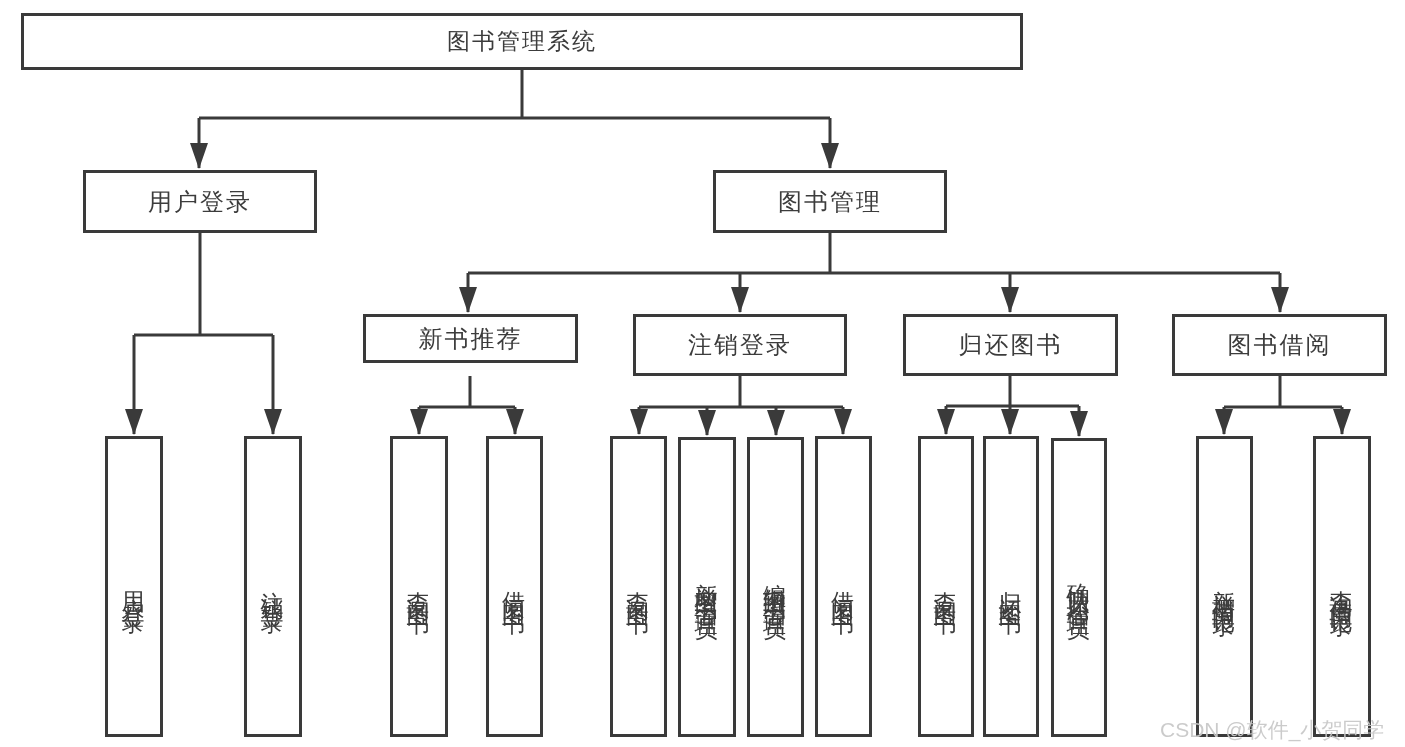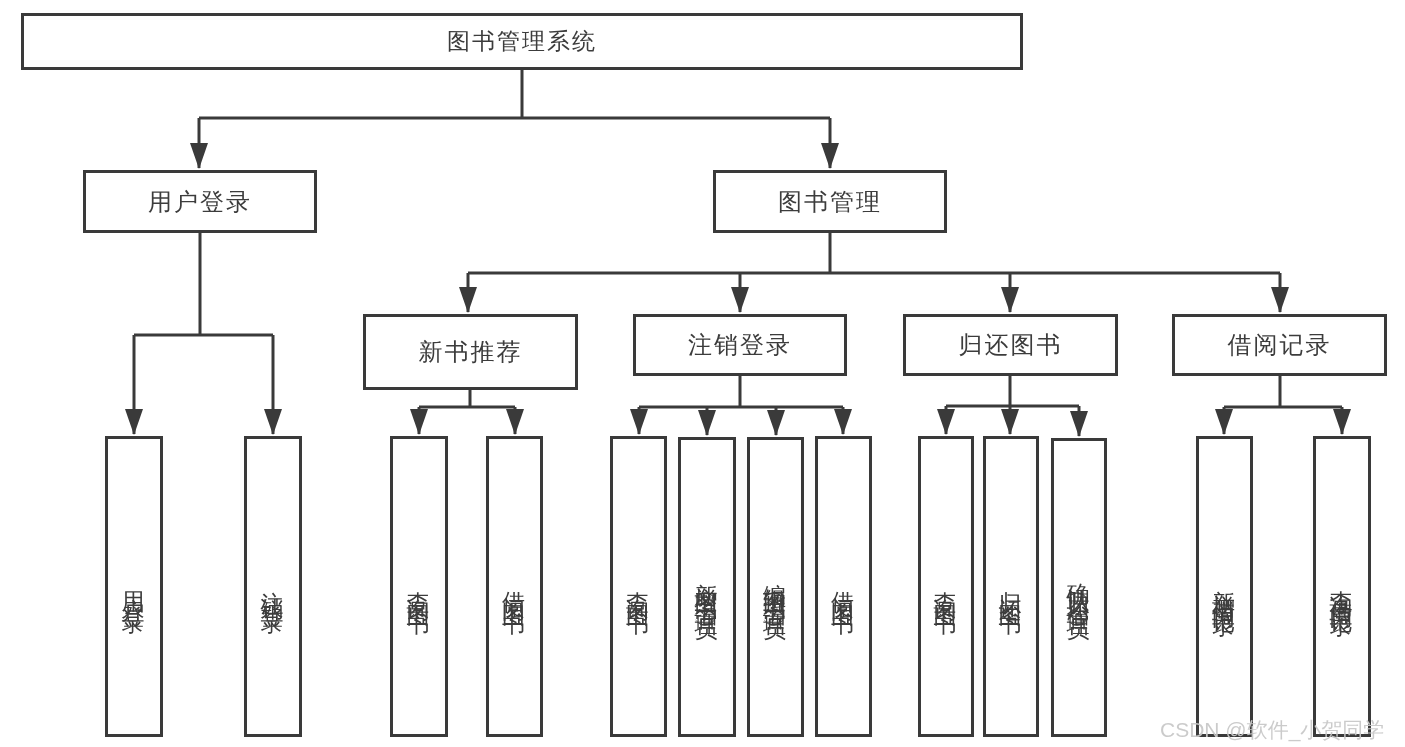--- a/index.html
+++ b/index.html
@@ -92,24 +92,24 @@
     <path d="M1280,376 V407 M1224,407 H1342"></path>
     <path class="stub" d="M1224,407 V434"></path>
     <path class="stub" d="M1342,407 V434"></path>
   </svg>
 
   <div class="hnode root" style="left:21px;top:13px;width:1002px;height:57px;">图书管理系统</div>
 
   <div class="hnode" style="left:83px;top:170px;width:234px;height:63px;">用户登录</div>
   <div class="hnode" style="left:713px;top:170px;width:234px;height:63px;text-align:right;">图书管理</div>
 
-  <div class="hnode" style="left:363px;top:314px;width:215px;height:76px;font-family:Liberation Mono, monospace;">新书推荐</div>
+  <div class="hnode" style="left:363px;top:314px;width:215px;height:49px;font-family:Liberation Mono, monospace;">新书推荐</div>
   <div class="hnode" style="left:633px;top:314px;width:214px;height:62px;">注销登录</div>
   <div class="hnode" style="left:903px;top:314px;width:215px;height:62px;">归还图书</div>
-  <div class="hnode" style="left:1172px;top:314px;width:215px;height:62px;">借阅记录</div>
+  <div class="hnode" style="left:1172px;top:314px;width:215px;height:62px;">图书借阅</div>
 
   <div class="vnode" style="left:105px;top:436px;width:58px;height:301px;">用户登录</div>
   <div class="vnode" style="left:244px;top:436px;width:58px;height:301px;">注销登录</div>
 
   <div class="vnode" style="left:390px;top:436px;width:58px;height:301px;">查询图书</div>
   <div class="vnode" style="left:486px;top:436px;width:57px;height:301px;">借阅图书</div>
 
   <div class="vnode" style="left:610px;top:436px;width:57px;height:301px;">查询图书</div>
   <div class="vnode long" style="left:678px;top:437px;width:58px;height:300px;">新增图书（管理员）</div>
   <div class="vnode long" style="left:747px;top:437px;width:57px;height:300px;">编辑图书（管理员）</div>

